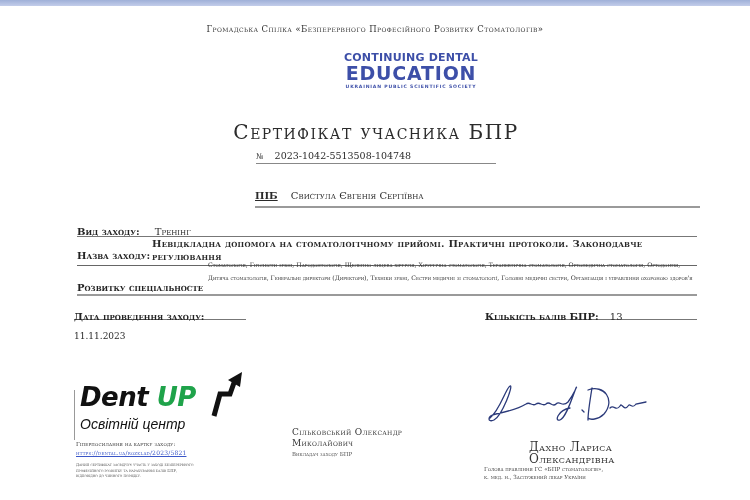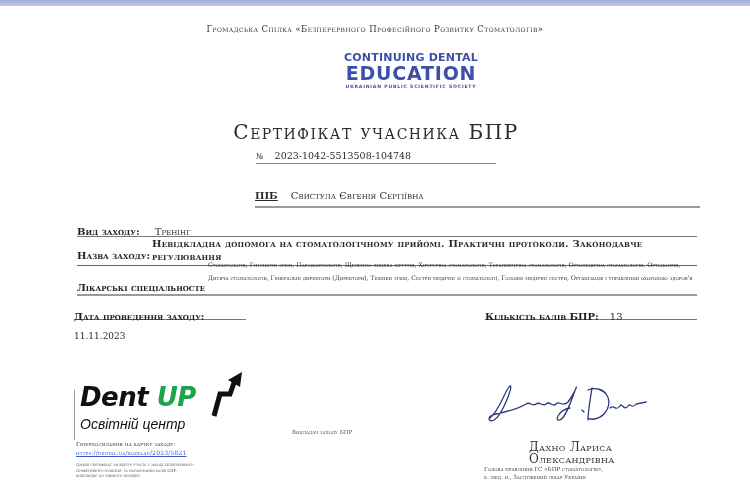--- a/index.html
+++ b/index.html
@@ -97,21 +97,21 @@
 
 <div class="abs vid sc">
   <span class="field-label">Вид заходу:</span>
   <span class="field-value" style="margin-left:10px">Тренінг</span>
 </div>
 
 <div class="abs nazva-label field-label sc">Назва заходу:</div>
 <div class="abs nazva-value sc">Невідкладна допомога на стоматологічному прийомі. Практичні протоколи. Законодавче регулювання</div>
 <div class="row-line nazva-line"></div>
 
-<div class="abs spec-label field-label sc">Лікарські спеціальносте</div>
+<div class="abs spec-label field-label sc">Розвитку спеціальносте</div>
 <div class="abs spec-value sc">Стоматологія, Гігієністи зубні, Пародонтологія, Щелепно-лицева хірургія, Хірургічна стоматологія, Терапевтична стоматологія, Ортопедична стоматологія, Ортодонтія, Дитяча стоматологія, Генеральні директори (Директори), Техніки зубні, Сестри медичні зі стоматології, Головні медичні сестри, Організація і управління охороною здоров'я</div>
 <div class="row-line spec-line"></div>
 
 <div class="abs date sc">
   <span class="field-label">Дата проведення заходу:</span>
   <span class="field-value" style="font-size:9px">11.11.2023</span>
 </div>
 
 <div class="abs points sc">
   <span class="field-label">Кількість балів БПР:</span>
@@ -126,20 +126,21 @@
     <path d="M4 44 L10 22 L20 22 L25 8" stroke="#111" stroke-width="5" fill="none" stroke-linejoin="miter"></path>
     <polygon points="18,8 32,0 30,15" fill="#111"></polygon>
   </svg>
 </div>
 
 <div class="abs hyper-label sc">Гіперпосилання на картку заходу:</div>
 <div class="abs hyper-link sc">https://dental.ua/rozklad/2023/5821</div>
 <div class="abs hyper-note sc">Даний сертифікат засвідчує участь у заході безперервного професійного розвитку та нарахування балів БПР, відповідно до чинного порядку.</div>
 
 <div class="abs lecturer sc">
+  <div class="nm">Сільковський Олександр Миколайович</div>
   <div class="role">Викладач заходу БПР</div>
 </div>
 
 <div class="abs sign">
   <svg width="170" height="50" viewBox="0 0 170 50">
     <path d="M10 38 C20 30 26 8 30 6 C34 4 22 36 14 40 C8 43 6 36 16 34 C30 31 40 28 46 24 C50 21 52 27 56 24 C60 21 62 27 66 24 C70 20 72 28 76 24 C80 20 82 28 88 22 C94 14 98 4 96 8 C92 18 86 38 80 40 C74 42 78 30 90 28 M102 30 L104 32 M112 8 C110 20 108 34 108 40 M108 10 C124 4 136 20 124 34 C118 40 110 40 108 38 M130 28 C134 24 136 32 140 26 C142 22 144 32 148 26 C150 22 152 30 156 24 L166 22" stroke="#2b3a7a" stroke-width="1.3" fill="none" stroke-linecap="round"></path>
   </svg>
 </div>
 
 <div class="abs head sc">

